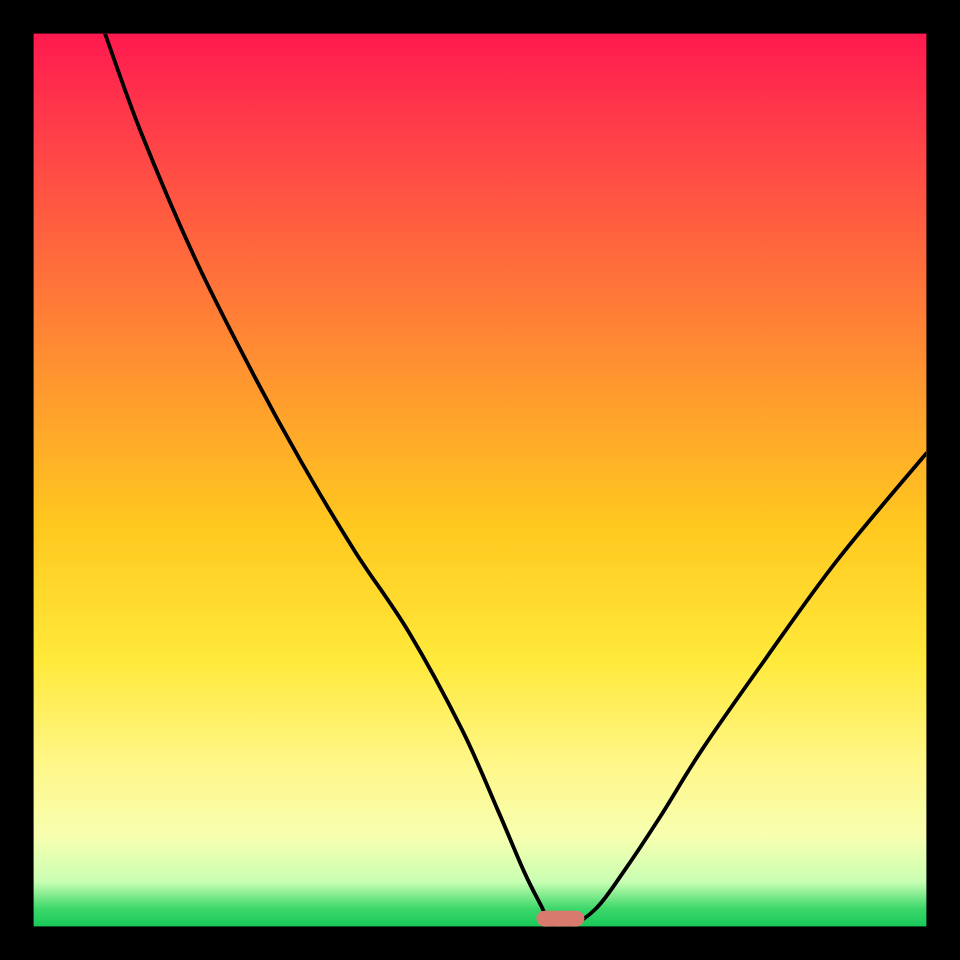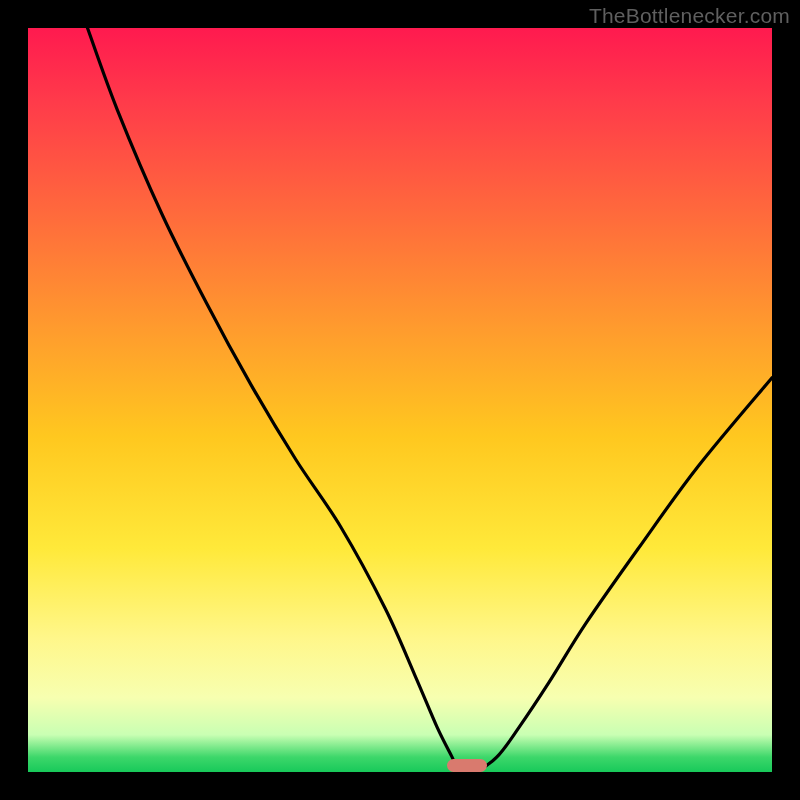--- a/index.html
+++ b/index.html
@@ -67,21 +67,20 @@
     font-size: 21px;
     letter-spacing: 0.2px;
     user-select: none;
   }
 </style>
 </head>
 <body>
 
 <div class="stage">
 
-  <div class="attribution">TheBottlenecker.com</div>
 
   <div class="plot">
 
     <svg class="curve-svg" viewBox="0 0 744 744" preserveAspectRatio="none">
       <path class="curve-path" d="M 59.5 0.0 C 64.5 13.6, 76.9 50.8, 89.3 81.8 C 101.7 112.8, 119.0 153.8, 133.9 186.0 C 148.8 218.2, 163.7 246.8, 178.6 275.3 C 193.4 303.8, 208.3 331.1, 223.2 357.1 C 238.1 383.2, 253.0 408.0, 267.8 431.5 C 282.7 455.1, 297.6 473.7, 312.5 498.5 C 327.4 523.3, 344.7 555.5, 357.1 580.3 C 369.5 605.1, 378.2 627.4, 386.9 647.3 C 395.6 667.1, 403.0 685.7, 409.2 699.4 C 415.4 713.0, 420.4 721.7, 424.1 729.1 C 427.8 736.6, 427.8 741.5, 431.5 744.0 C 435.2 746.5, 440.2 746.5, 446.4 744.0 C 452.6 741.5, 461.3 736.6, 468.7 729.1 C 476.2 721.7, 482.4 711.8, 491.0 699.4 C 499.7 687.0, 509.6 672.1, 520.8 654.7 C 532.0 637.4, 543.1 617.5, 558.0 595.2 C 572.9 572.9, 591.5 546.8, 610.1 520.8 C 628.7 494.8, 647.3 467.5, 669.6 439.0 C 691.9 410.4, 731.6 364.6, 744.0 349.7"></path>
     </svg>
 
     <div class="marker" style="width: 40.176px; left: 418.872px; bottom: 0px; background: rgb(217, 122, 110);"></div>
   </div>
 

